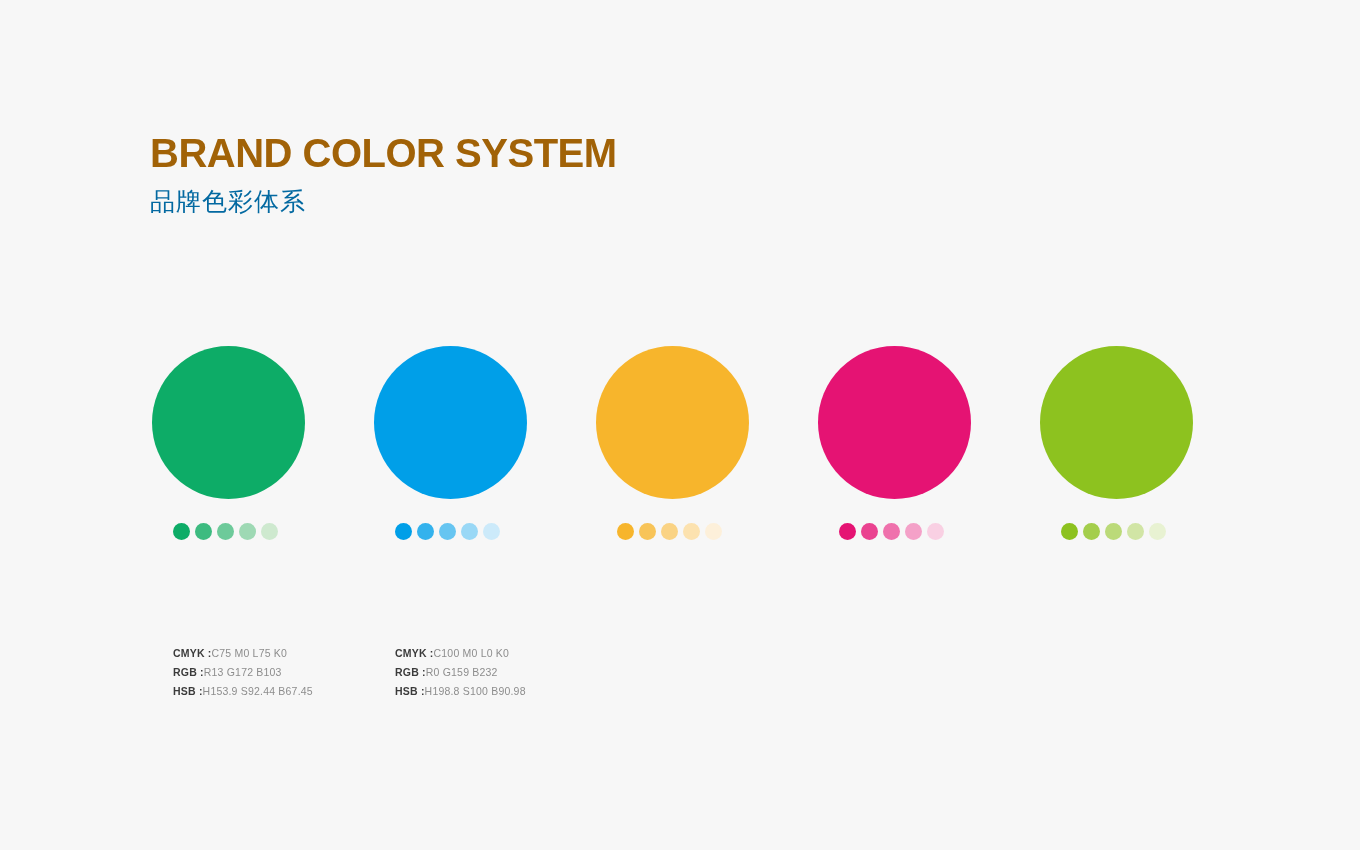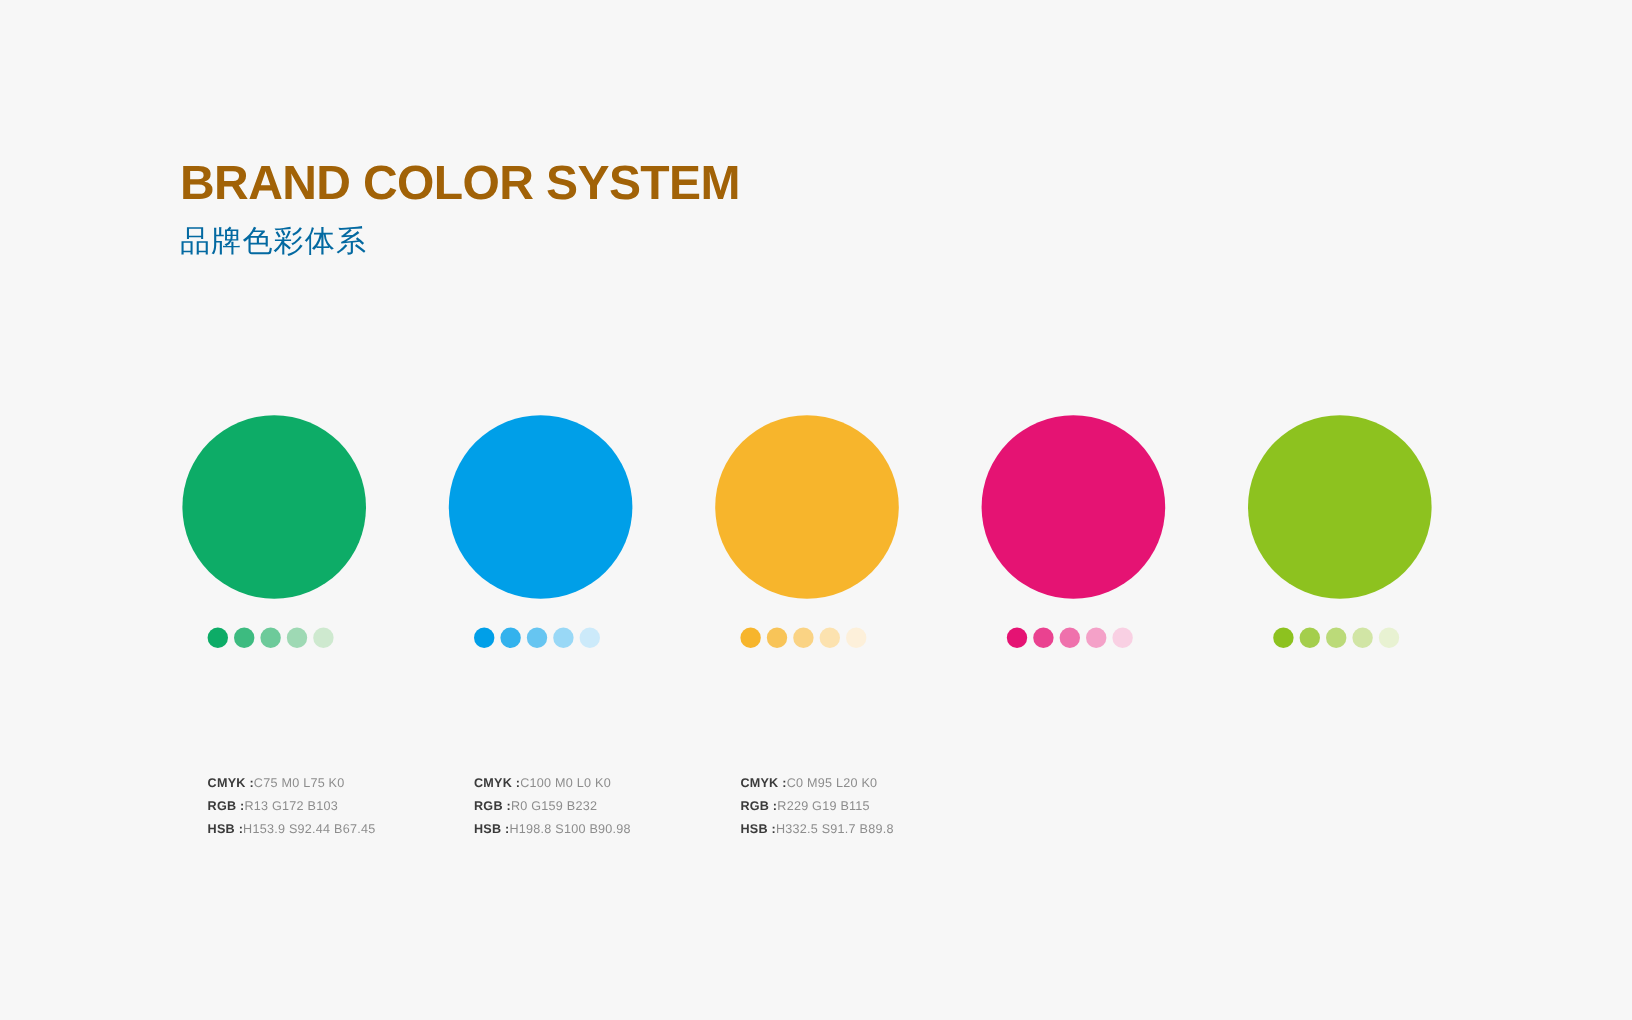--- a/index.html
+++ b/index.html
@@ -202,28 +202,17 @@
       </div>
       <div class="spec-line">
         <span class="spec-key">RGB :</span><span class="spec-val">R0 G159 B232</span>
       </div>
       <div class="spec-line">
         <span class="spec-key">HSB :</span><span class="spec-val">H198.8 S100 B90.98</span>
       </div>
     </div>
 
 
-    <div class="spec-col">
-      <div class="spec-line">
-        <span class="spec-key">CMYK :</span><span class="spec-val">C0 M95 L20 K0</span>
-      </div>
-      <div class="spec-line">
-        <span class="spec-key">RGB :</span><span class="spec-val">R229 G19 B115</span>
-      </div>
-      <div class="spec-line">
-        <span class="spec-key">HSB :</span><span class="spec-val">H332.5 S91.7 B89.8</span>
-      </div>
-    </div>
 
 
   </div>
 
 </div>
 
 </body></html>

